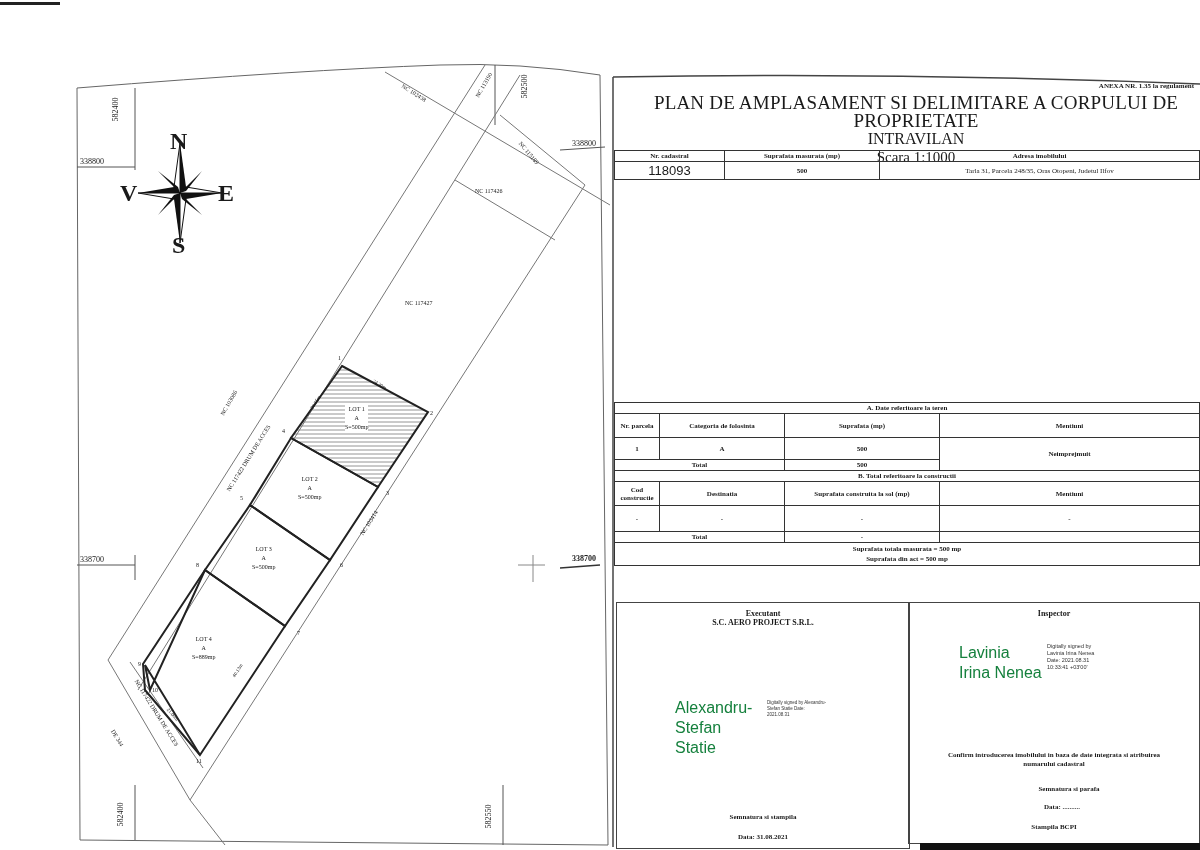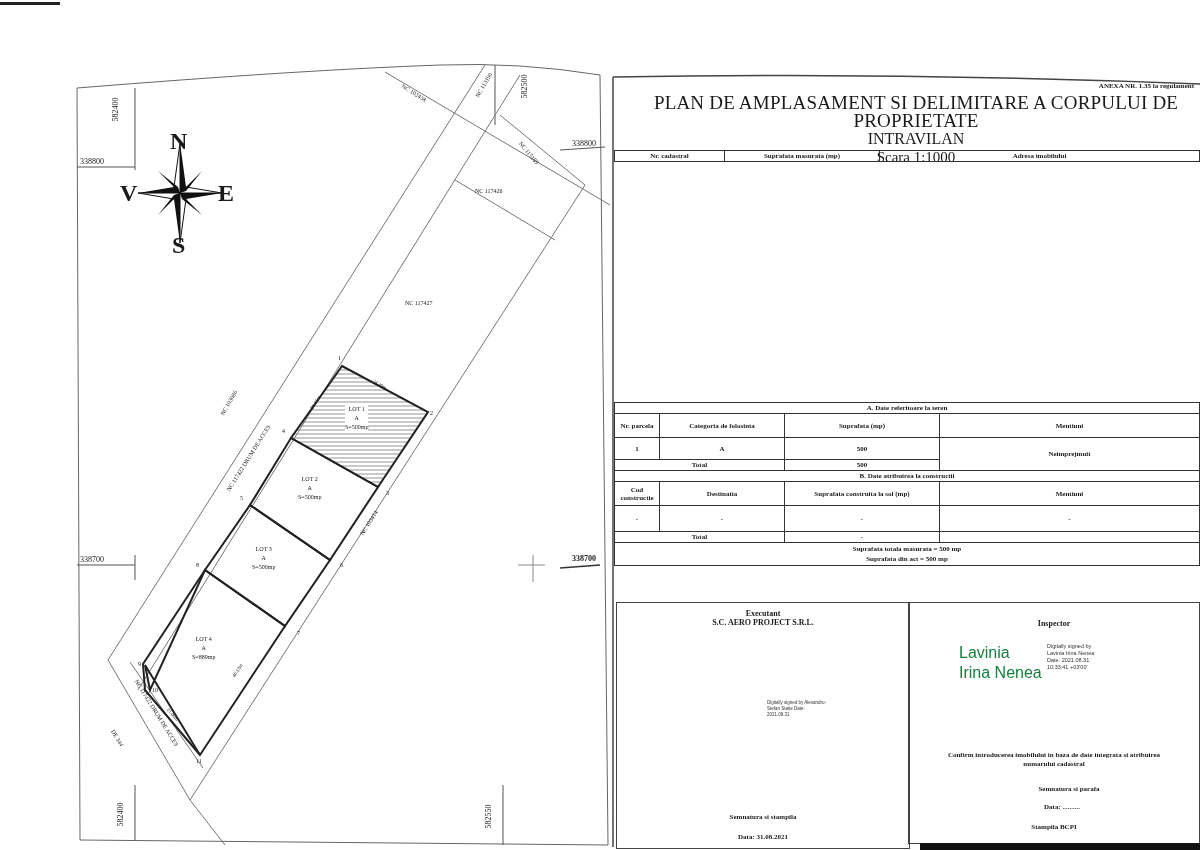--- a/index.html
+++ b/index.html
@@ -161,20 +161,25 @@
     <span class="t3">Scara 1:1000</span>
   </div>
 
   <table class="grid t-head">
     <tbody>
         <tr>
       <td style="width:105px">Nr. cadastral</td>
       <td style="width:150px">Suprafata masurata (mp)</td>
       <td colspan="2">Adresa imobilului</td>
     </tr>
+    <tr>
+      <td class="big">118093</td>
+      <td>500</td>
+      <td colspan="2" style="font-weight:normal">Tarla 31, Parcela 248/35, Oras Otopeni, Judetul Ilfov</td>
+    </tr>
   </tbody>
     </table>
 
   <table class="grid t-a">
     <tbody>
         <tr>
           <td colspan="4">A. Date referitoare la teren</td>
         </tr>
     <tr style="height:24px">
       <td style="width:40px">Nr. parcela</td>
@@ -186,21 +191,21 @@
       <td>1</td>
       <td>A</td>
       <td>500</td>
       <td rowspan="2">Neimprejmuit</td>
     </tr>
     <tr>
       <td colspan="2">Total</td>
       <td>500</td>
     </tr>
     <tr>
-          <td colspan="4">B. Date atribuirea la constructii</td>
+          <td colspan="4">B. Total referitoare la constructii</td>
         </tr>
     <tr style="height:24px">
       <td>Cod constructie</td>
       <td>Destinatia</td>
       <td>Suprafata construita la sol (mp)</td>
       <td>Mentiuni</td>
     </tr>
     <tr style="height:26px">
       <td>-</td>
       <td>-</td>
@@ -217,27 +222,32 @@
         <div>Suprafata totala masurata = 500 mp</div>
         <div>Suprafata din act = 500 mp</div>
       </td>
     </tr>
   </tbody>
     </table>
 
   <div class="sig-left">
     <div class="center" style="margin-top:6px">Executant</div>
     <div class="center">S.C. AERO PROJECT S.R.L.</div>
+    <div style="position:absolute;left:58px;top:95px;">
+      <div class="signame">Alexandru-</div>
+      <div class="signame">Stefan</div>
+      <div class="signame">Statie</div>
+    </div>
     <div class="sigsmall" style="position:absolute;left:150px;top:97px;width:60px;">Digitally signed by Alexandru-Stefan Statie Date: 2021.08.31</div>
     <div class="center" style="position:absolute;left:0;top:210px;width:292px;font-size:7px;">Semnatura si stampila</div>
     <div class="center" style="position:absolute;left:0;top:230px;width:292px;font-size:7px;">Data: 31.08.2021</div>
   </div>
 
   <div class="sig-right">
-    <div class="center" style="margin-top:16px">Inspector</div>
+    <div class="center" style="margin-top:6px">Inspector</div>
     <div style="position:absolute;left:50px;top:40px;">
       <div class="signame">Lavinia</div>
       <div class="signame">Irina Nenea</div>
     </div>
     <div class="sigsmall" style="position:absolute;left:138px;top:40px;font-size:5.5px;line-height:7px;">
       <div>Digitally signed by</div>
       <div>Lavinia Irina Nenea</div>
       <div>Date: 2021.08.31</div>
       <div>10:33:41 +03'00'</div>
     </div>

